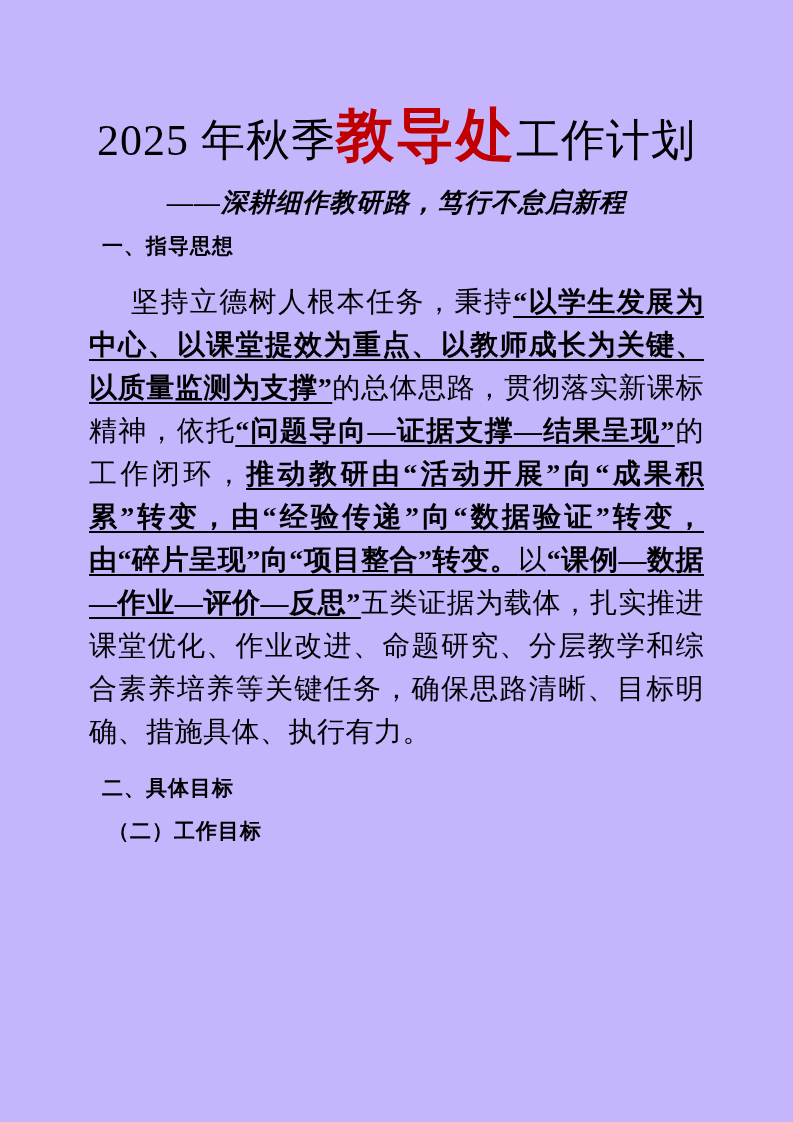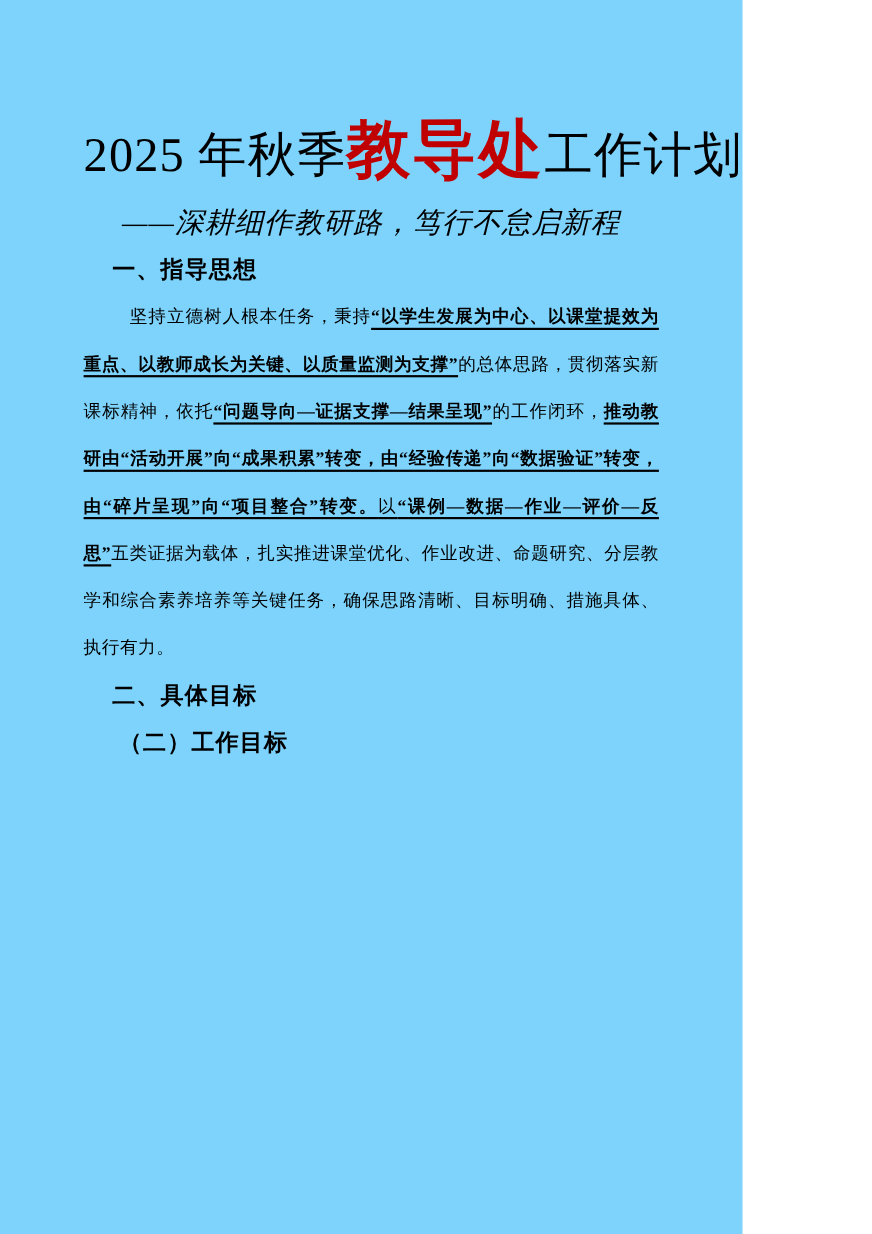--- a/index.html
+++ b/index.html
@@ -2,24 +2,24 @@
 <html><head>
 <meta charset="utf-8">
 <style>
   html, body {
     margin: 0;
     padding: 0;
     background: #ffffff;
   }
   .page {
     position: relative;
-    width: 675px;
+    width: 793px;
     height: 1122px;
     box-sizing: border-box;
-    background: #7dd3fc;
+    background: #c4b5fd;
     padding: 96px 76px 0 76px;
     color: #000000;
     font-family: "Liberation Serif", "DejaVu Serif", serif;
     overflow: hidden;
   }
   .doc-title {
     text-align: center;
     font-size: 44px;
     line-height: 80px;
     font-weight: normal;
@@ -29,39 +29,39 @@
   .doc-title .accent {
     font-size: 58px;
     font-weight: bold;
     letter-spacing: 2px;
   }
   .doc-subtitle {
     text-align: center;
     font-size: 26px;
     line-height: 43px;
     font-style: italic;
-    font-weight: normal;
+    font-weight: bold;
     font-family: "Liberation Serif", "DejaVu Serif", serif;
     letter-spacing: 1px;
   }
   .doc-body .h1,
   .doc-body .h2 {
     font-family: "Liberation Sans", "DejaVu Sans", sans-serif;
     font-weight: bold;
     font-size: 21px;
     line-height: 43px;
     text-indent: 26px;
     letter-spacing: 1px;
   }
   .doc-body .h2 {
     text-indent: 32px;
   }
   .doc-body p.para {
-    margin: 0;
-    font-size: 16px;
+    margin: 13px;
+    font-size: 28px;
     line-height: 43px;
     text-align: justify;
     text-justify: inter-ideograph;
     text-indent: 42px;
     letter-spacing: 0.5px;
   }
   .run-b {
     font-weight: bold;
   }
   .run-u {

